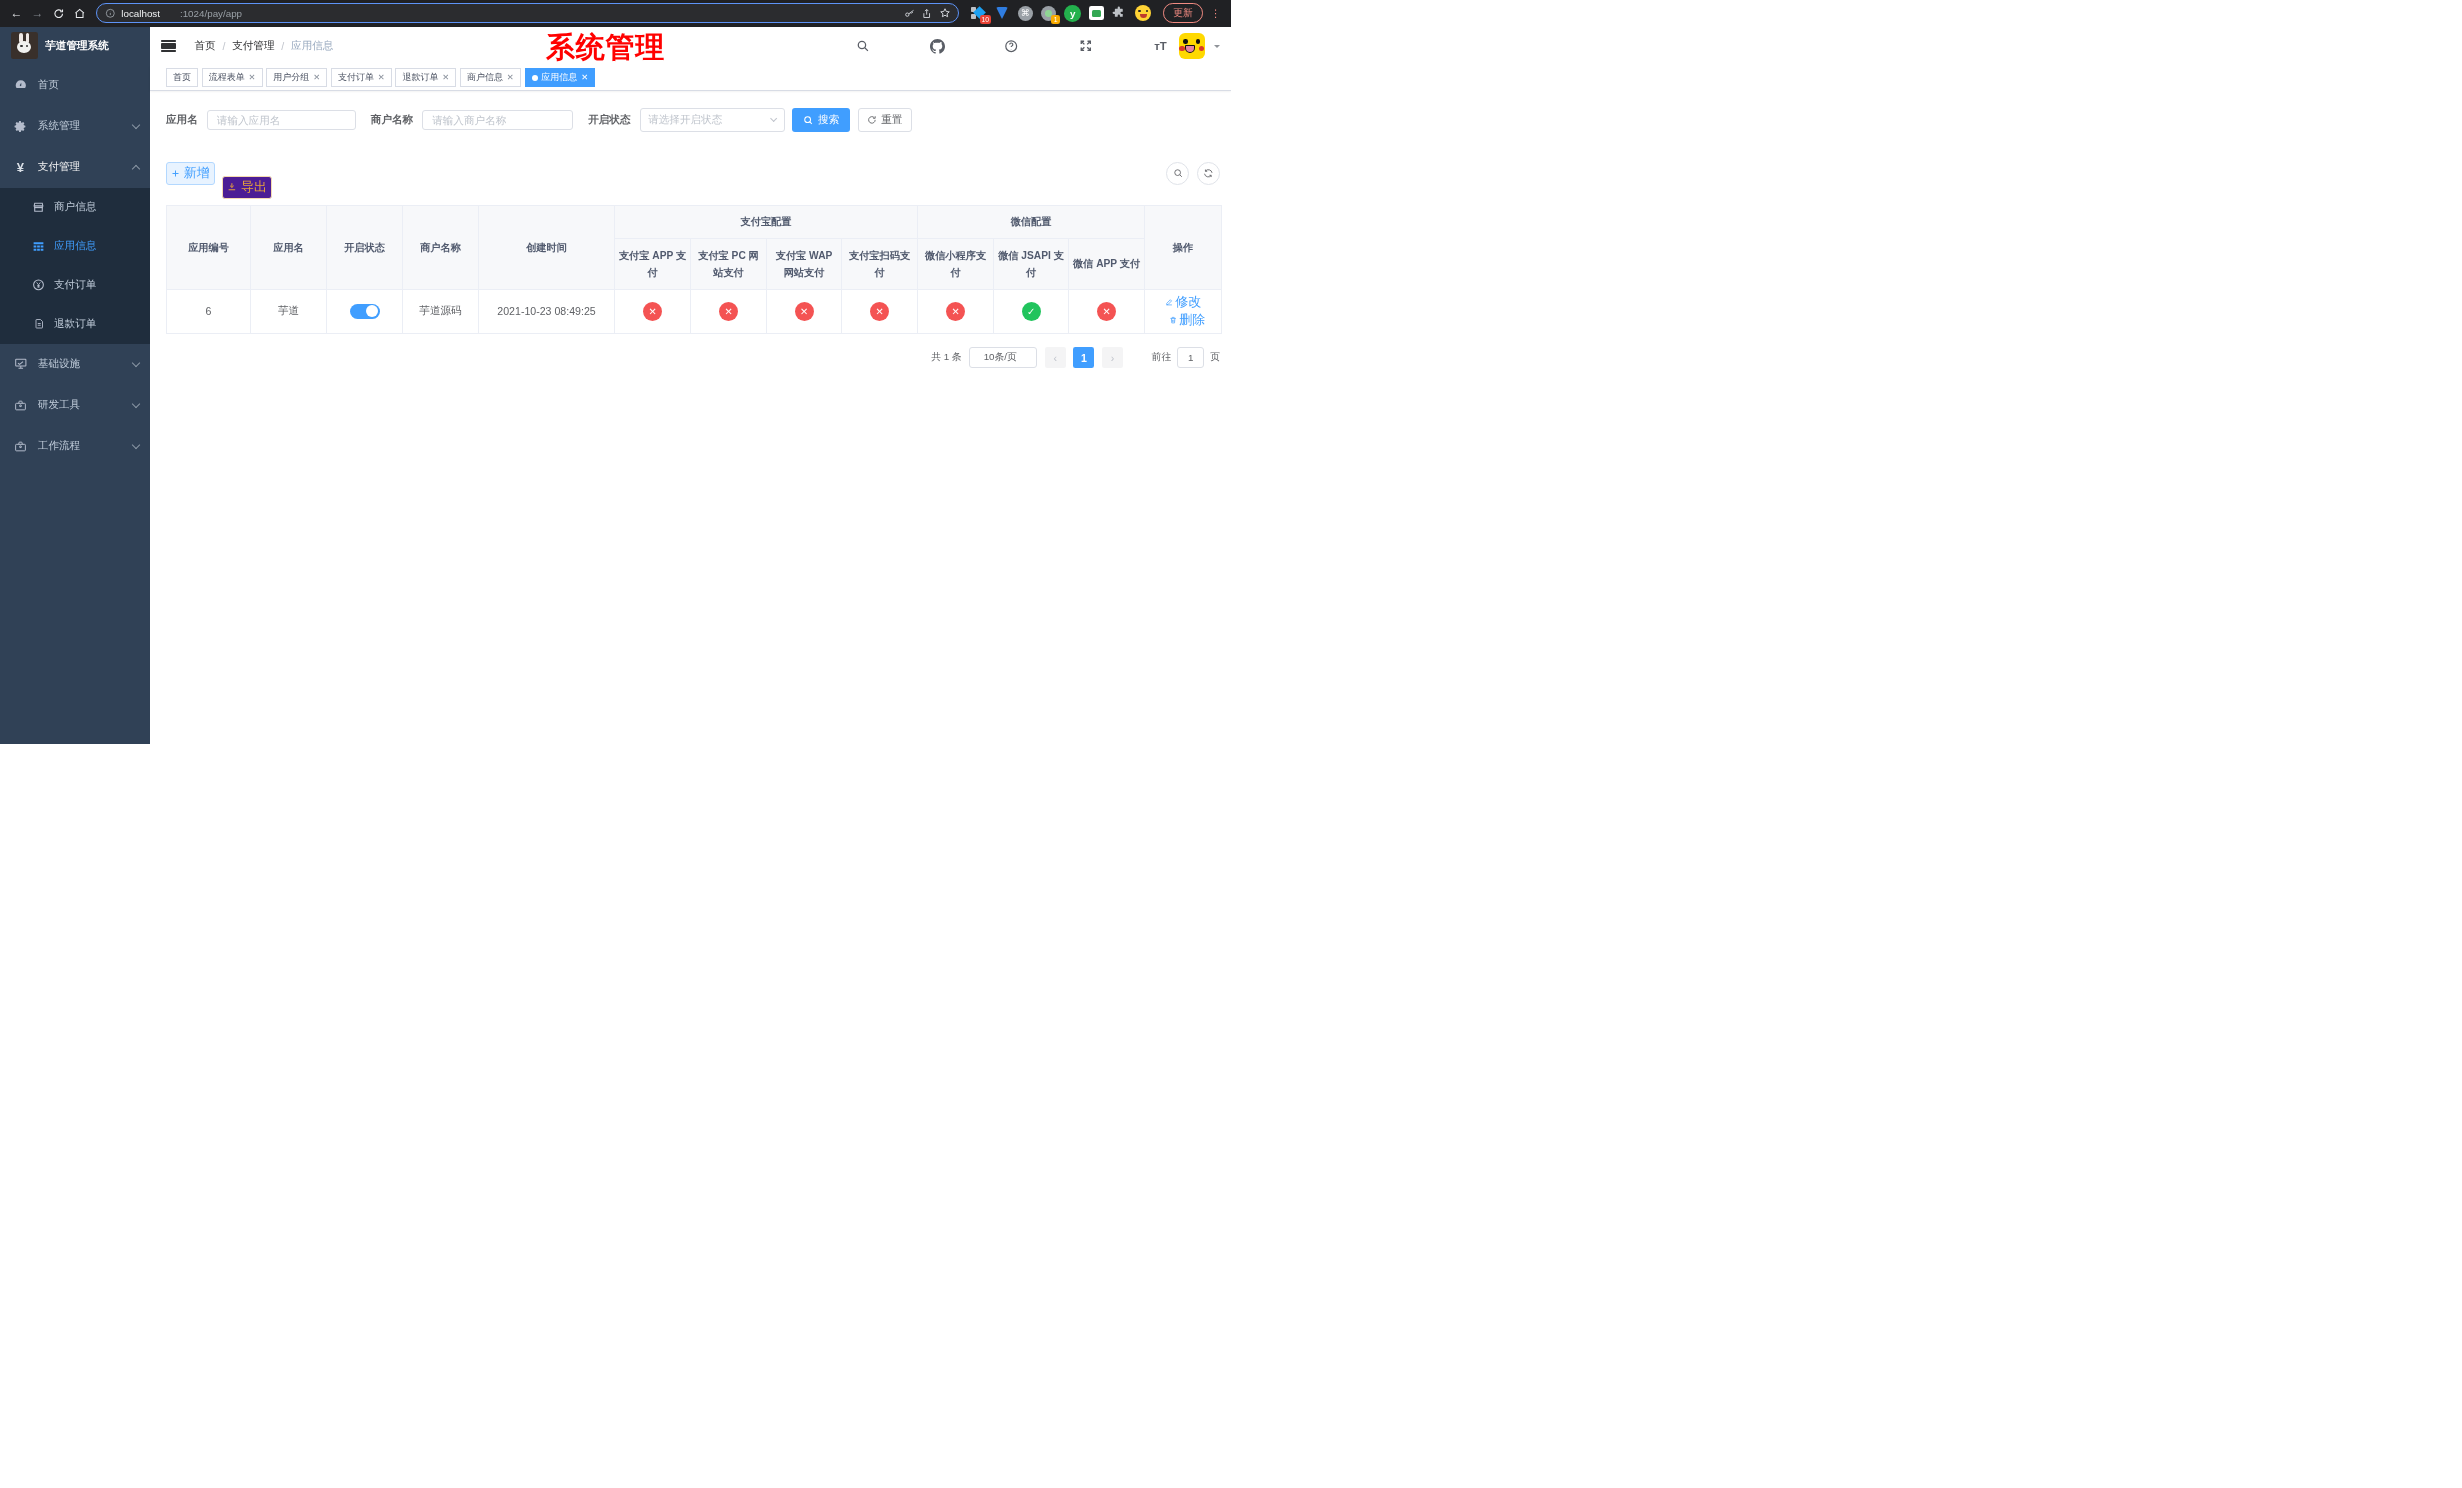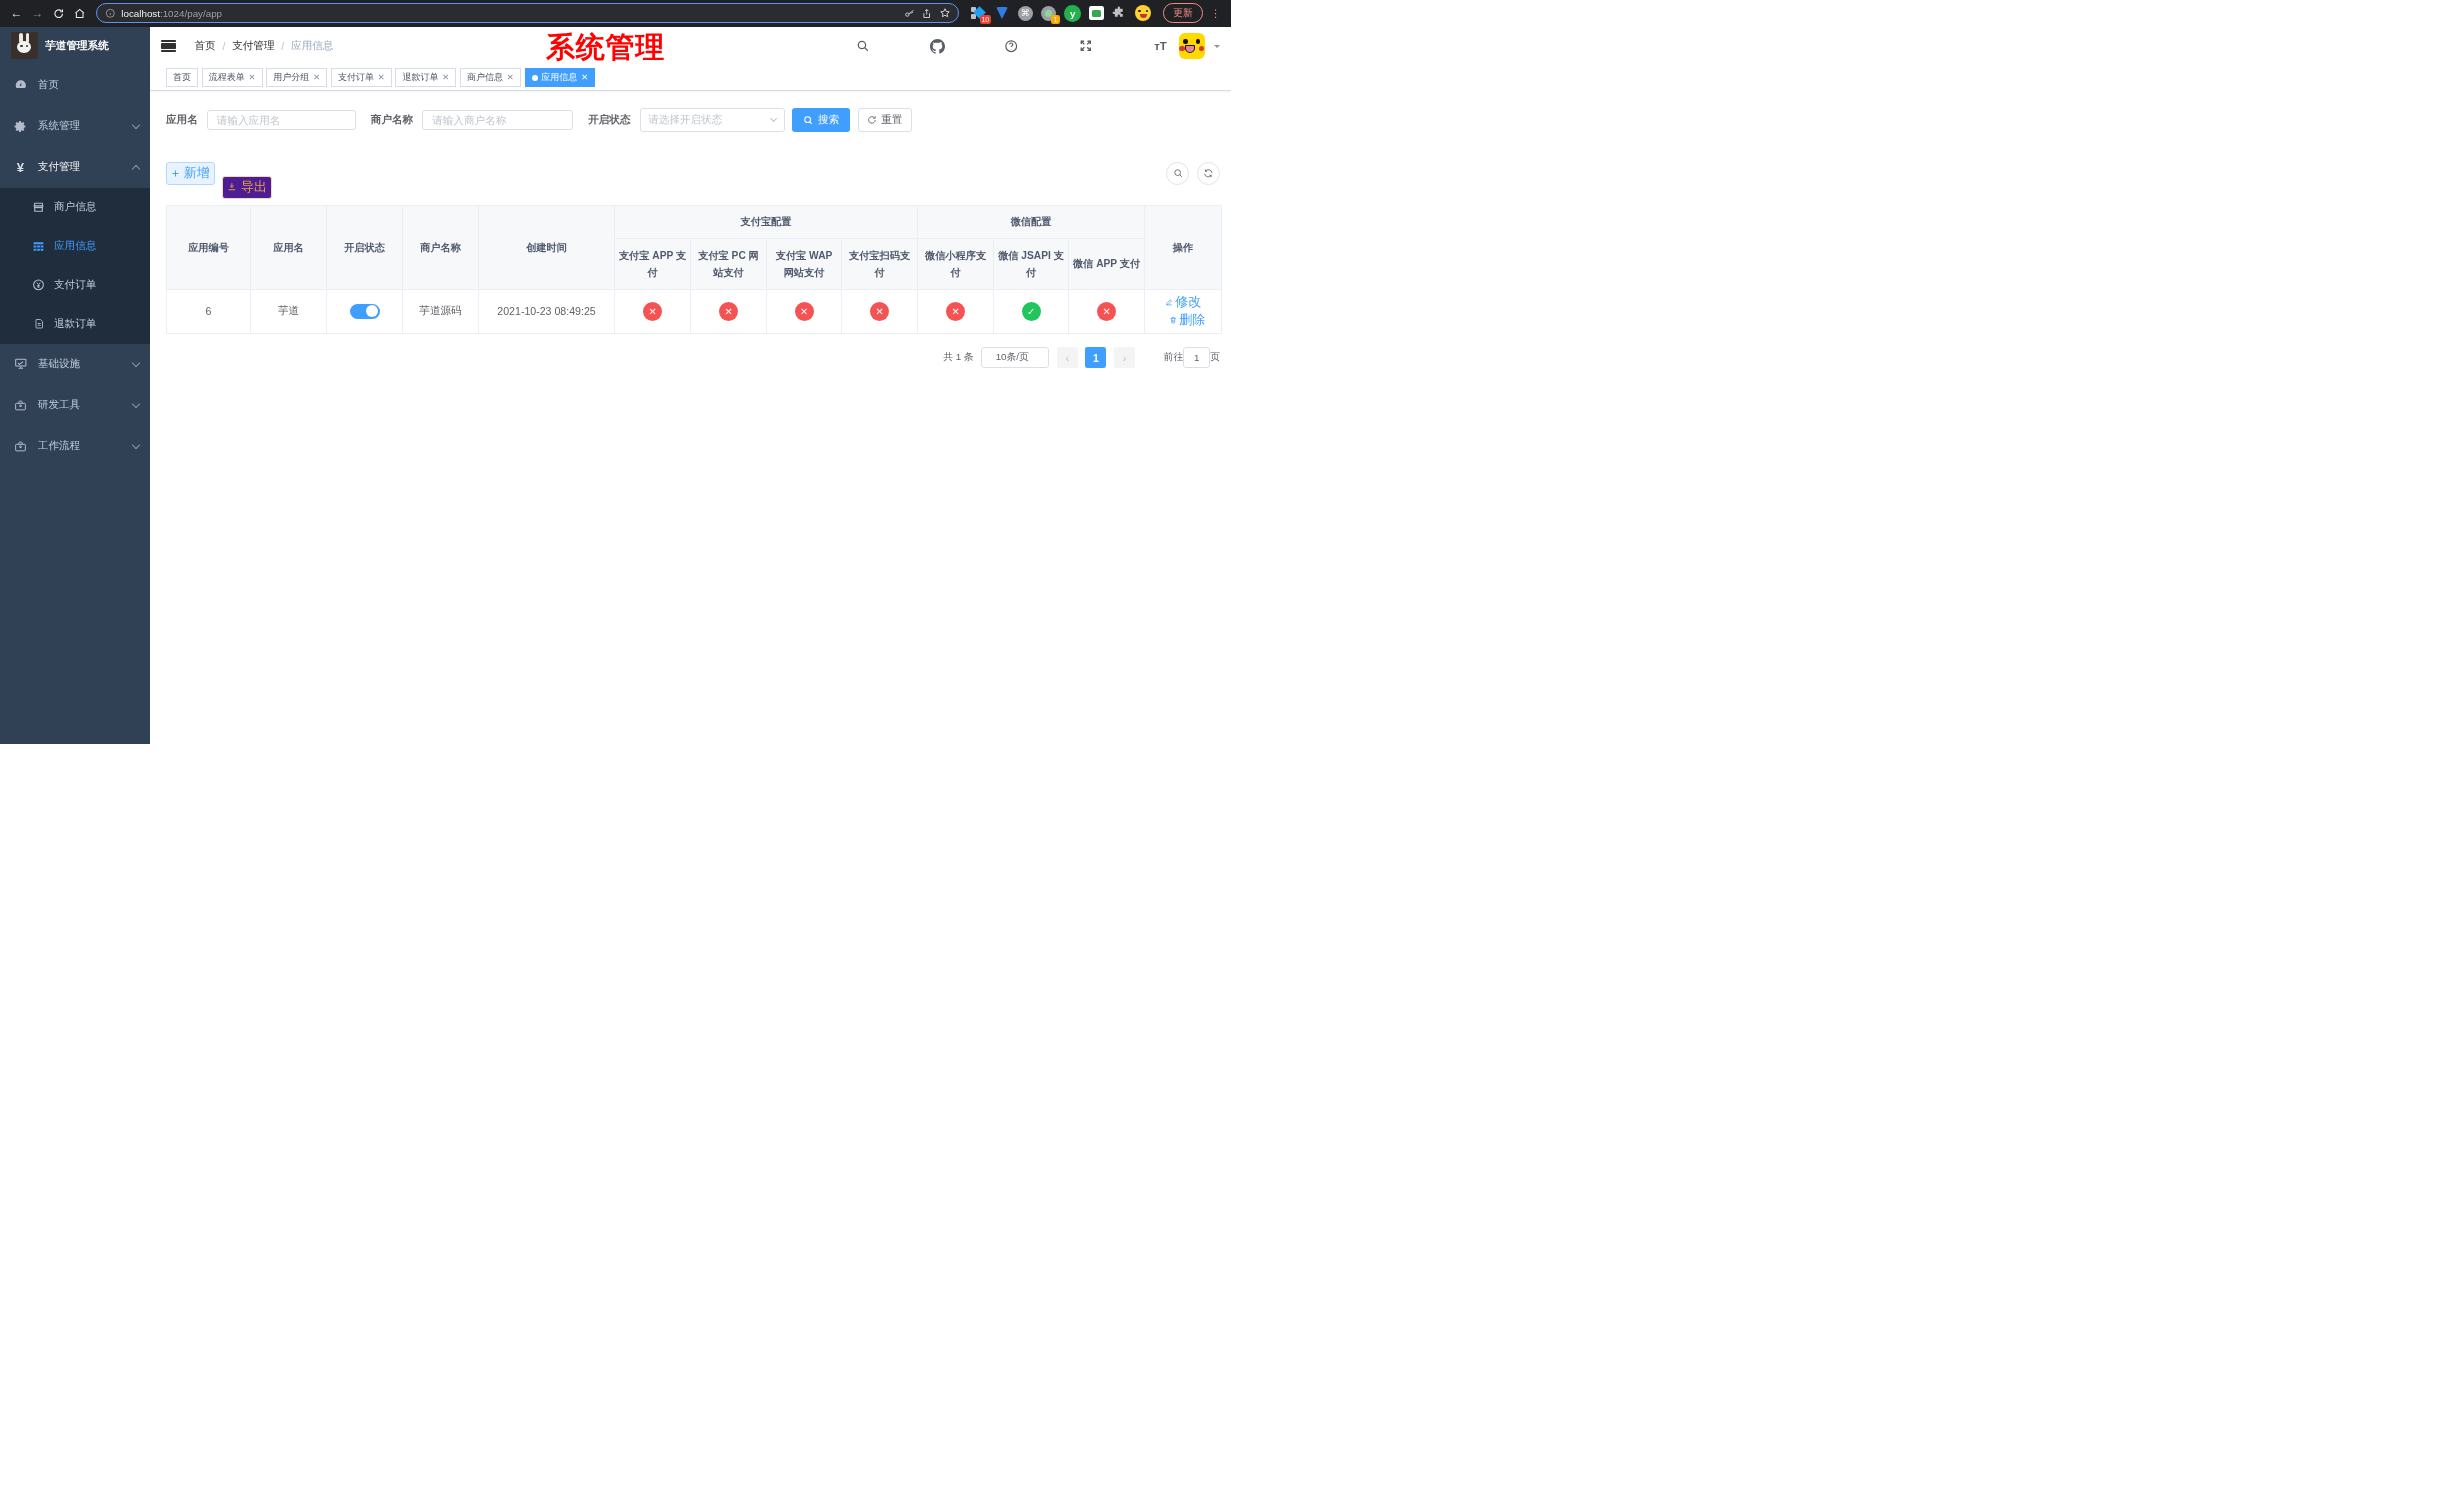--- a/index.html
+++ b/index.html
@@ -9,21 +9,21 @@
   
   .browser-bar { height:26.5px; background:#202124; display:flex; align-items:center; padding:0 7.6px; gap:3px; }
   .bnav { width:18px; height:18px; display:flex; align-items:center; justify-content:center;
           color:#e8eaed; font-size:12px; border-radius:50%; flex:0 0 auto; }
   .bnav.dim { color:#80868b; }
   .url-pill { height:20.4px; width:863px; margin-left:4.5px; background:#2b2c2f;
     border:1.5px solid #5d93f7; border-radius:10.6px; display:flex; align-items:center;
     padding:0 7.6px; gap:6px; color:#e8eaed; }
   .url-text { font-size:9.8px; flex:1; white-space:nowrap; }
   .url-text .host { color:#f1f3f4; }
-  .url-text .rest { color:#9aa0a6; }
+  .url-text .rest { color:#9aa0a6;padding-left:20px; }
   .pill-ico { color:#d0d3d8; display:flex; align-items:center; }
   .ext-row { display:flex; align-items:center; gap:8.3px; margin-left:9px; }
   .ext { position:relative; width:15px; height:15px; flex:0 0 auto; }
   .badge { position:absolute; bottom:-3px; right:-4.5px; min-width:9.8px; height:9px; border-radius:2.3px;
     font-size:6.8px; line-height:9px; color:#fff; text-align:center; padding:0 1.5px; }
   .badge.red { background:#e94235; } .badge.orange { background:#f9ab00; color:#fff; }
   .gray-circle { width:15px; height:15px; border-radius:50%; background:#9aa0a6;
     display:flex; align-items:center; justify-content:center; color:#fff; font-size:9px; }
   .green-circle { width:16.7px; height:16.7px; border-radius:50%; background:#23b14d;
     display:flex; align-items:center; justify-content:center; color:#fff; font-size:9.8px; font-weight:bold; }
@@ -150,21 +150,21 @@
   .link + .link { margin-left:7.6px; }
 
   
   .pager { width:1054px; margin-top:13.6px; display:flex; align-items:center; justify-content:flex-end;
     font-size:9.8px; color:#606266; gap:7.6px; }
   .psel { width:68px; height:21px; border:0.8px solid #dcdfe6; border-radius:3px; display:flex; align-items:center;
     justify-content:center; gap:6px; color:#606266; cursor:pointer; background:#fff; }
   .pbtn { min-width:21px; height:21px; border-radius:2.3px; display:flex; align-items:center; justify-content:center;
     background:#f4f4f5; color:#c0c4cc; font-size:10.6px; cursor:pointer; }
   .pbtn.page-active { background:#409eff; color:#fff; font-weight:bold; }
-  .goto-wrap { display:flex; align-items:center; margin-left:21px; }
+  .goto-wrap { display:flex; align-items:center; gap:6px; margin-left:21px; }
   .goto-input { width:27px; height:21px; border:0.8px solid #dcdfe6; border-radius:3px; text-align:center;
     font-size:9.8px; color:#606266; outline:none; }
   svg { display:block; }
 </style>
 </head>
 <body>
 
 <div class="browser-bar">
   <div class="bnav">←</div>
   <div class="bnav dim">→</div>

